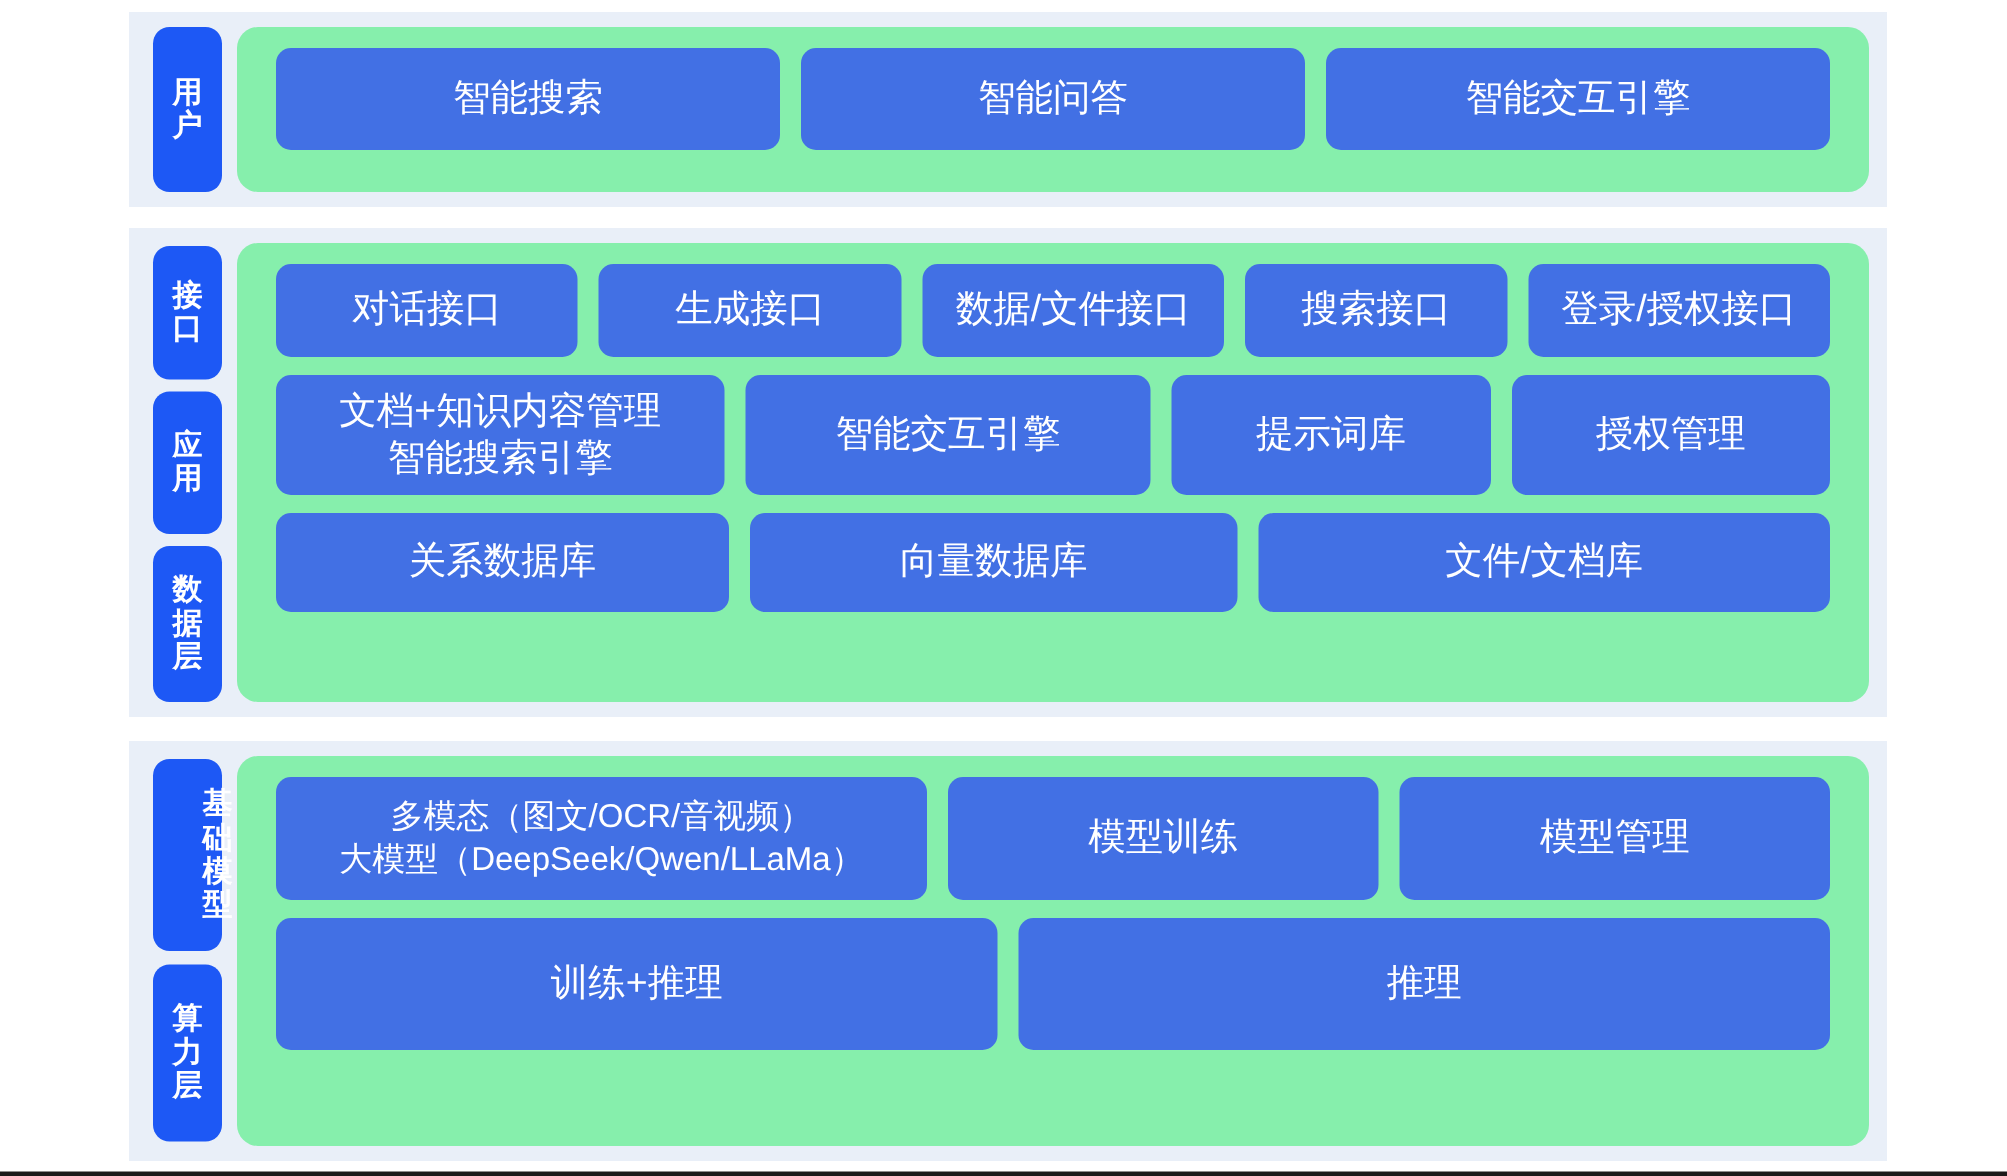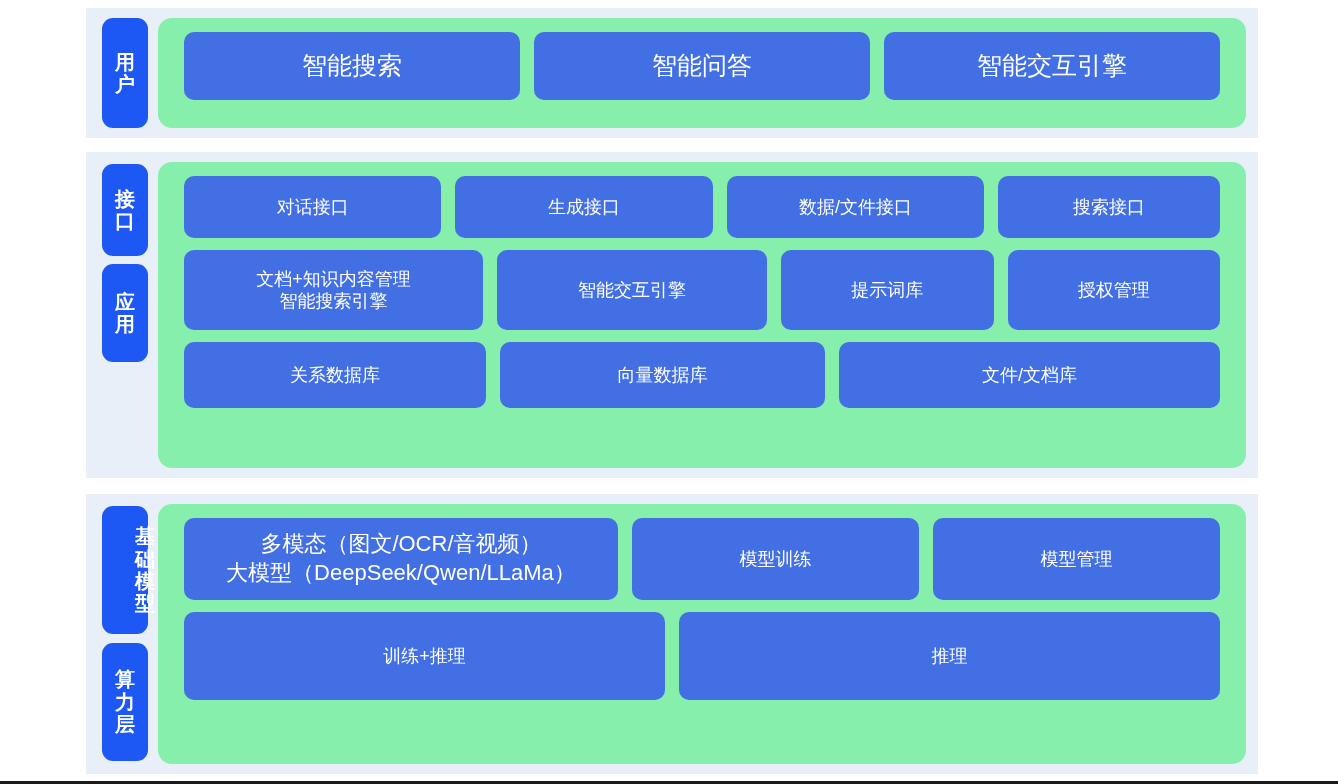--- a/index.html
+++ b/index.html
@@ -104,21 +104,21 @@
     align-items: stretch;
   }
   .box {
     background: #4270e4;
     color: #ffffff;
     border-radius: 10px;
     display: flex;
     align-items: center;
     justify-content: center;
     text-align: center;
-    font-size: 18px;
+    font-size: 25px;
     line-height: 1.25;
     padding: 6px 10px;
     box-sizing: border-box;
     white-space: pre-line;
   }
   .row-user .box   { height: 68px; flex: 1 1 0; font-size: 25px; }
   .row-iface .box  { height: 62px; }
   .row-app .box    { height: 80px; }
   .row-data .box   { height: 66px; }
   .row-model .box  { height: 82px; }
@@ -147,28 +147,32 @@
   </div>
 
   <div class="section" id="section-platform">
     <div class="label-col">
       <div class="vtab" id="tab-interface">
         <span>接口</span>
       </div>
       <div class="vtab" id="tab-application">
         <span>应用</span>
       </div>
+      <div class="vtab" id="tab-datalayer">
+        <span>数据层</span>
+      </div>
     </div>
     <div class="card">
 
       <div class="row row-iface">
         <div class="box" style="flex:1 1 0">对话接口</div>
         <div class="box" style="flex:1 1 0">生成接口</div>
         <div class="box" style="flex:1 1 0">数据/文件接口</div>
         <div class="box" style="flex:0.85 1 0">搜索接口</div>
+        <div class="box" style="flex:1 1 0">登录/授权接口</div>
       </div>
 
       <div class="row row-app">
         <div class="box" style="flex:1.45 1 0">文档+知识内容管理
 智能搜索引擎</div>
         <div class="box" style="flex:1.3 1 0">智能交互引擎</div>
         <div class="box" style="flex:1 1 0">提示词库</div>
         <div class="box" style="flex:1 1 0">授权管理</div>
       </div>
 

